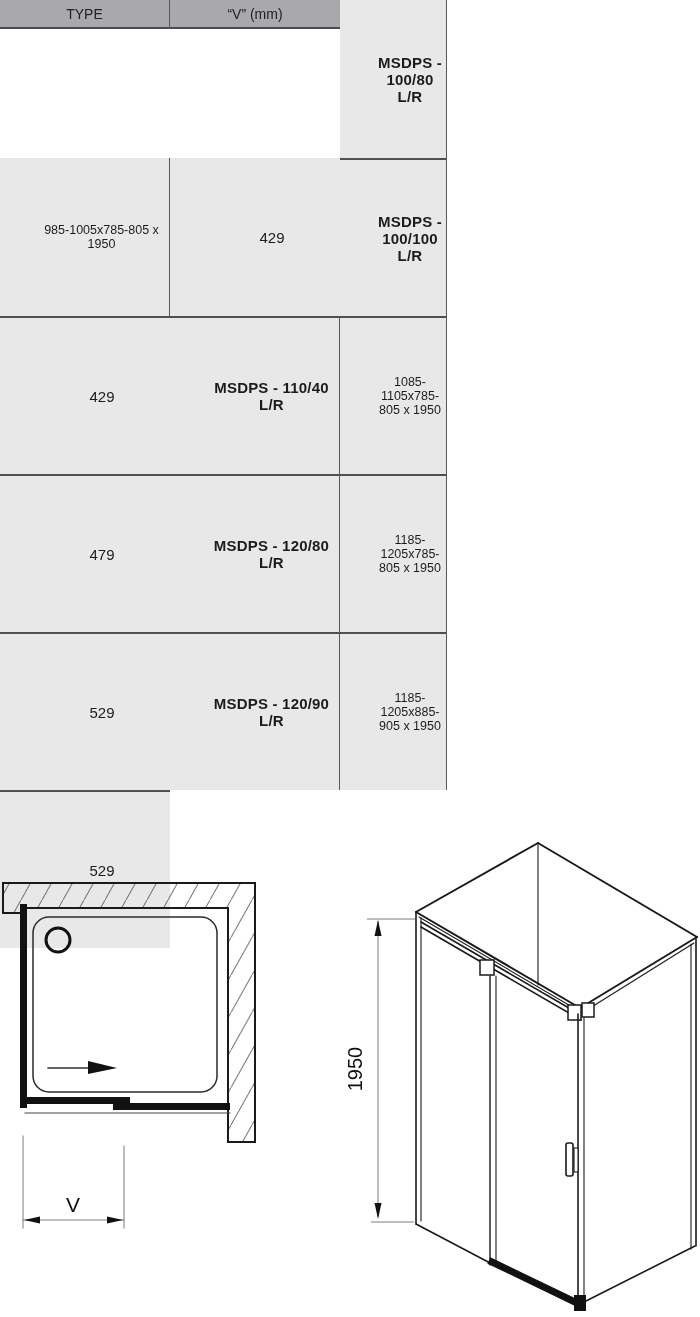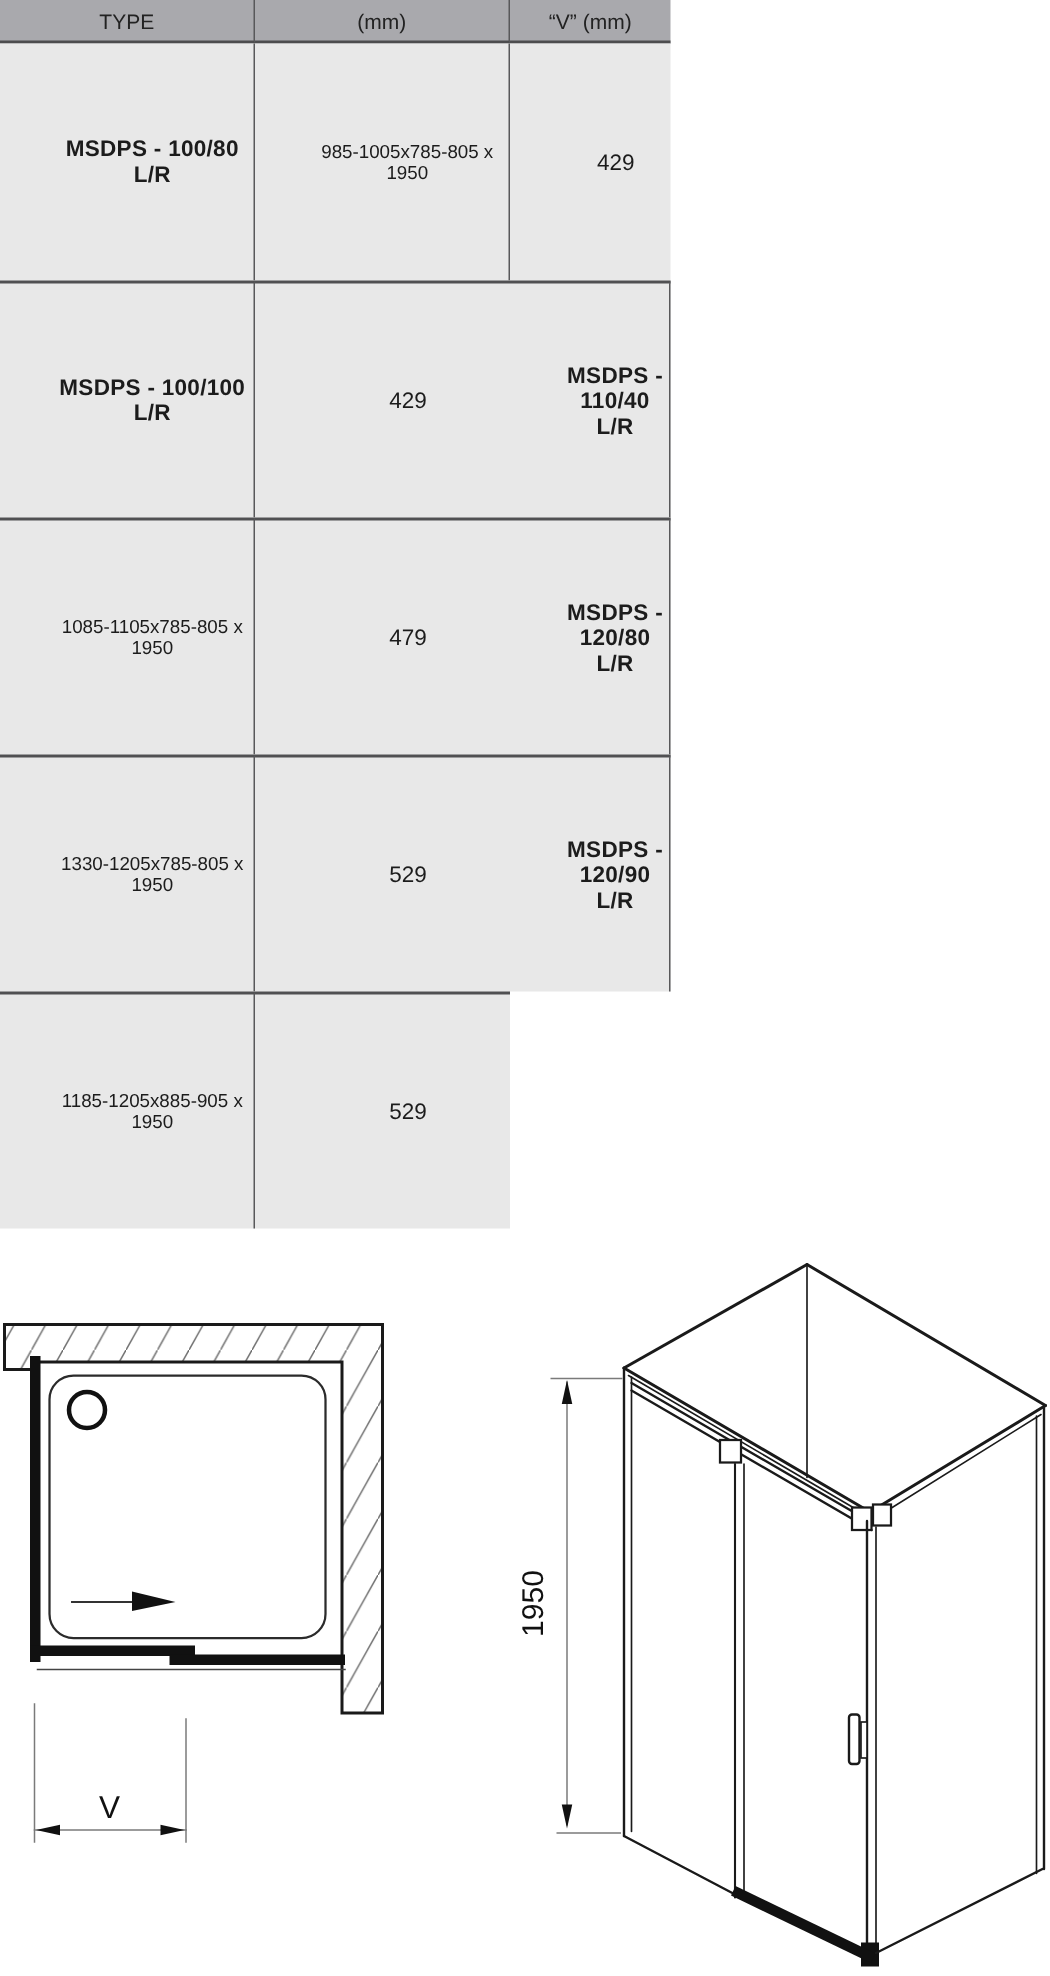--- a/index.html
+++ b/index.html
@@ -32,23 +32,20 @@
   svg text{font-family:"Liberation Sans", sans-serif;}
 </style>
 </head>
 <body>
 
 <div class="spec-table">
 
   <div class="cell head colsep">
       <span>TYPE</span>
     </div>
-  <div class="cell head colsep">
-      <span>(mm)</span>
-    </div>
   <div class="cell head">
       <span>“V”  (mm)</span>
     </div>
 
   <div class="cell body colsep">
       <span class="type">MSDPS - 100/80 L/R</span>
     </div>
   <div class="cell body colsep">
       <span class="dims">985-1005x785-805 x 1950</span>
     </div>
@@ -70,21 +67,21 @@
       <span class="dims">1085-1105x785-805 x 1950</span>
     </div>
   <div class="cell body rowsep">
       <span class="vval">479</span>
     </div>
 
   <div class="cell body rowsep colsep">
       <span class="type">MSDPS - 120/80 L/R</span>
     </div>
   <div class="cell body rowsep colsep">
-      <span class="dims">1330-1205x785-805 x 1950</span>
+      <span class="dims">1185-1205x785-805 x 1950</span>
     </div>
   <div class="cell body rowsep">
       <span class="vval">529</span>
     </div>
 
   <div class="cell body rowsep colsep">
       <span class="type">MSDPS - 120/90 L/R</span>
     </div>
   <div class="cell body rowsep colsep">
       <span class="dims">1185-1205x885-905 x 1950</span>

